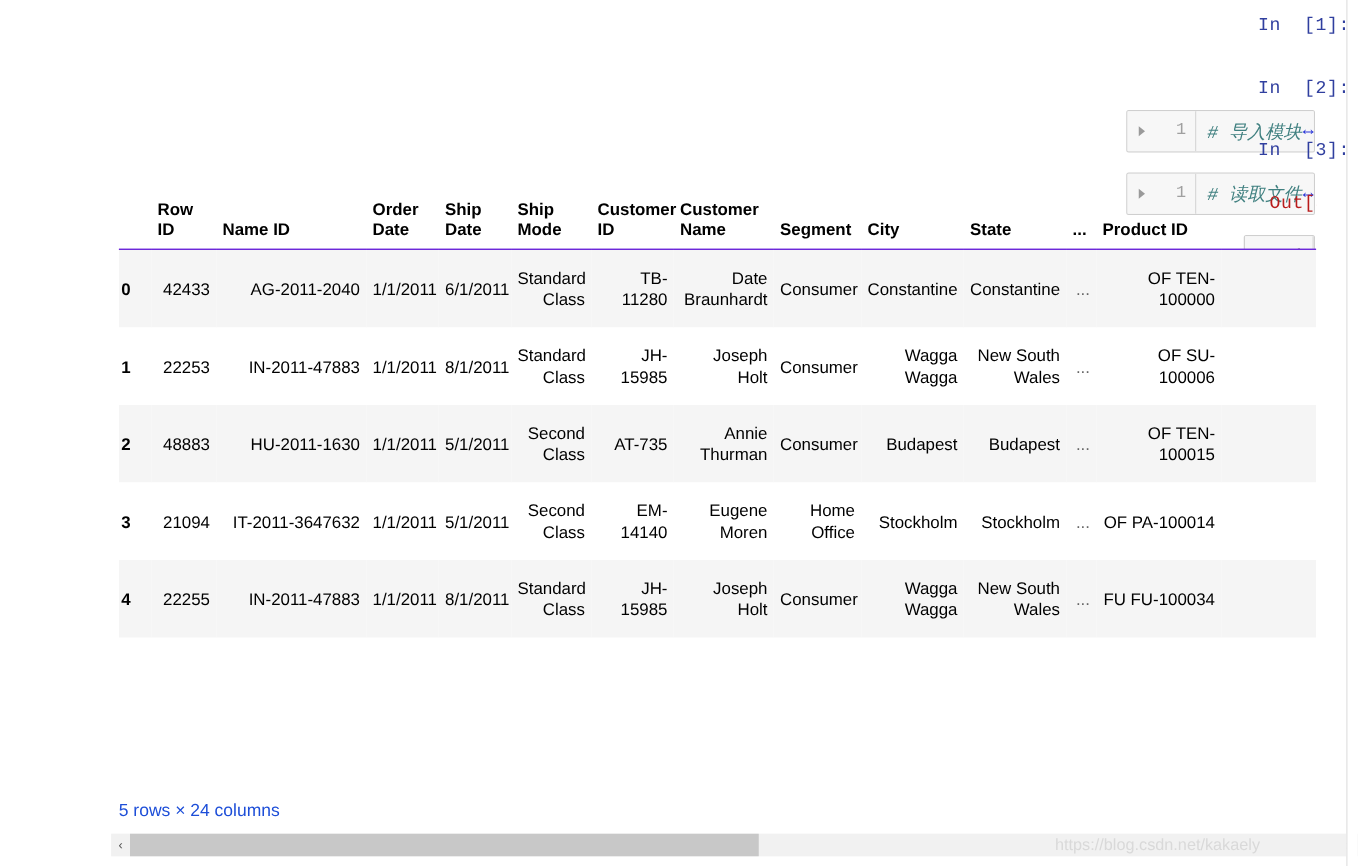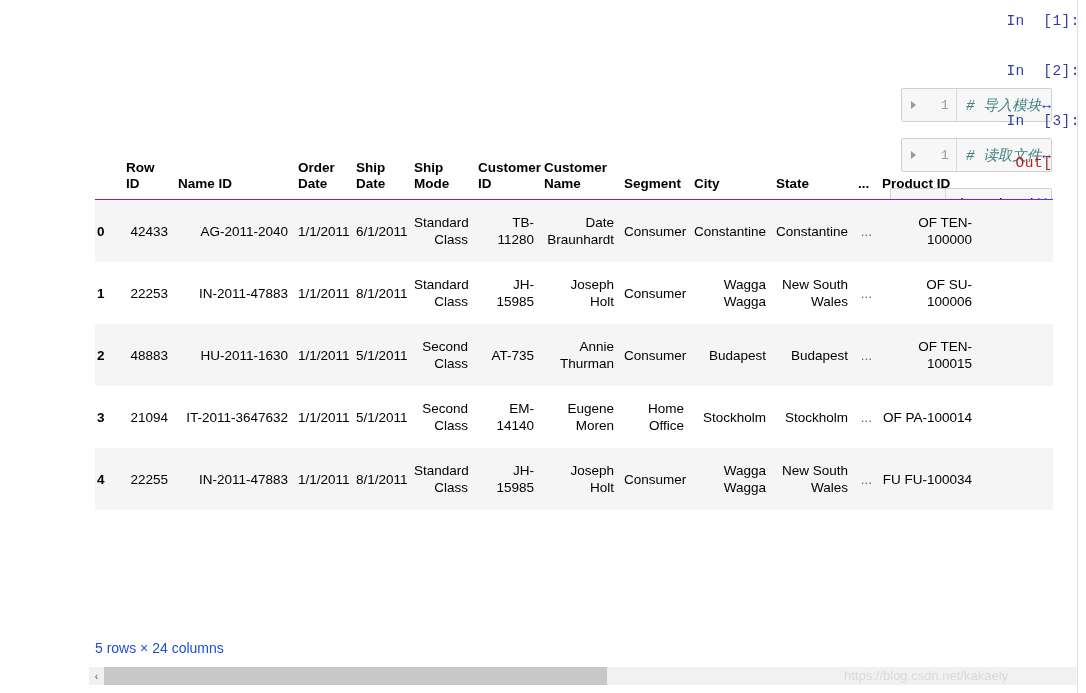--- a/index.html
+++ b/index.html
@@ -244,21 +244,20 @@
     <div class="code"><span class="comment"># 读取文件</span><span class="arrowglyph">↔</span></div>
   </div>
 </div>
 
 <div class="cell-row" style="top:104px;">
   <div class="prompt">In  [3]:</div>
   <div class="input-box">
     <div class="gutter">
       <span class="linenum">1</span>
     </div>
-    <div class="code"><span>data.head</span><span class="paren">()</span></div>
   </div>
 </div>
 
 <div class="cell-row" style="top:146px;">
   <div class="prompt out">Out[3]:</div>
 </div>
 
 <div id="df-clip">
   <table class="df">
     <colgroup>

